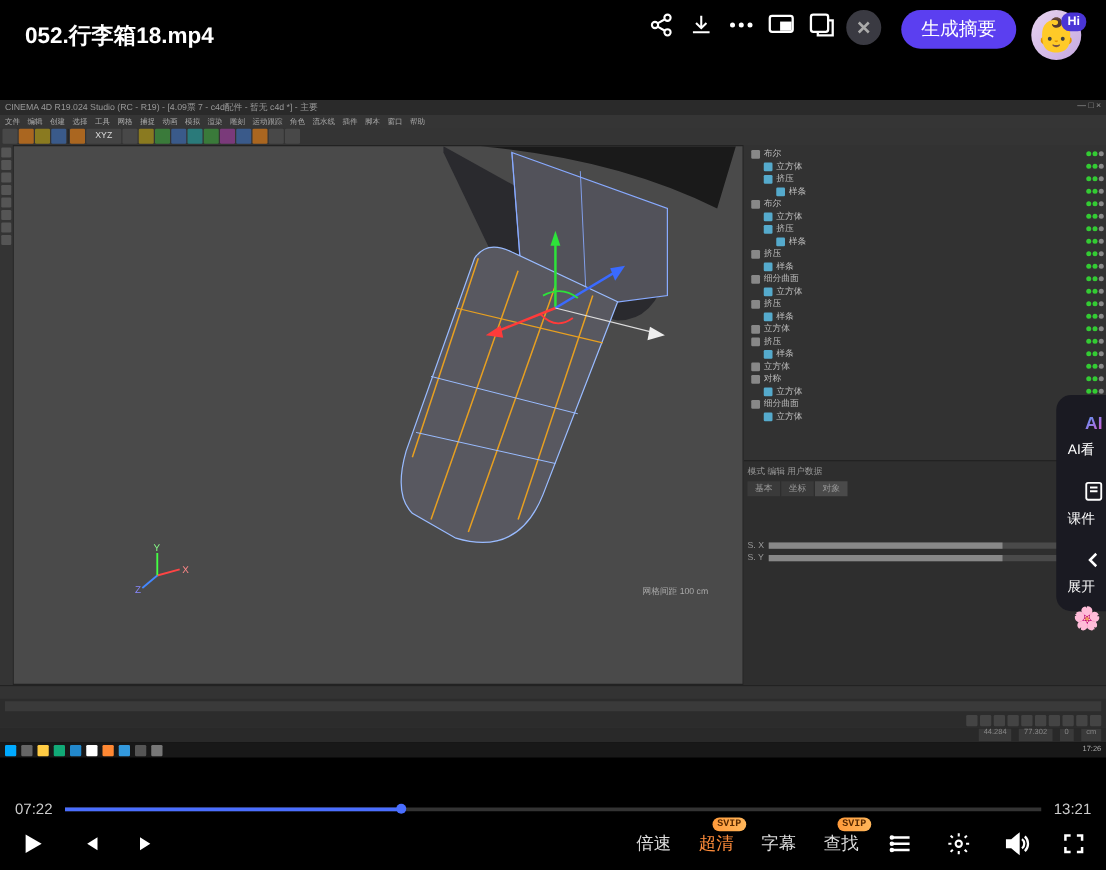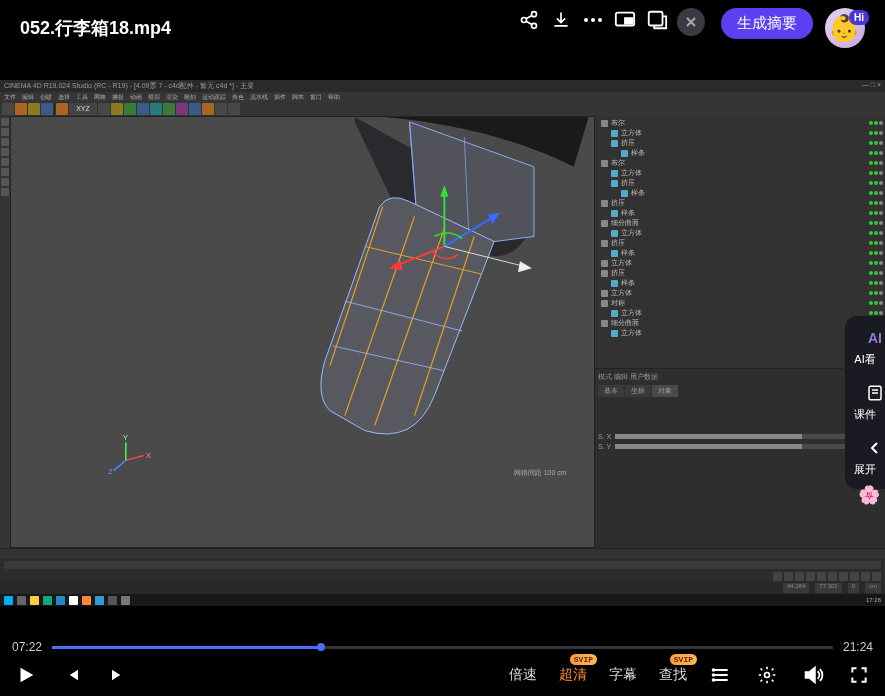--- a/index.html
+++ b/index.html
@@ -856,21 +856,21 @@
   </div>
   <div class="peach">🌸</div>
 </div>
 
 <div class="progress-area">
   <span>07:22</span>
   <div class="progress-track">
     <div class="progress-fill"></div>
     <div class="progress-thumb"></div>
   </div>
-  <span>21:24</span>
+  <span>13:21</span>
 </div>
 
 <div class="bottom-controls">
   <div class="ctrl-left">
     <div class="ctrl-btn">
       <svg width="22" height="22" viewBox="0 0 24 24" fill="#fff">
           <path d="M6 4l14 8-14 8z"></path>
         </svg>
     </div>
     <div class="ctrl-btn">

